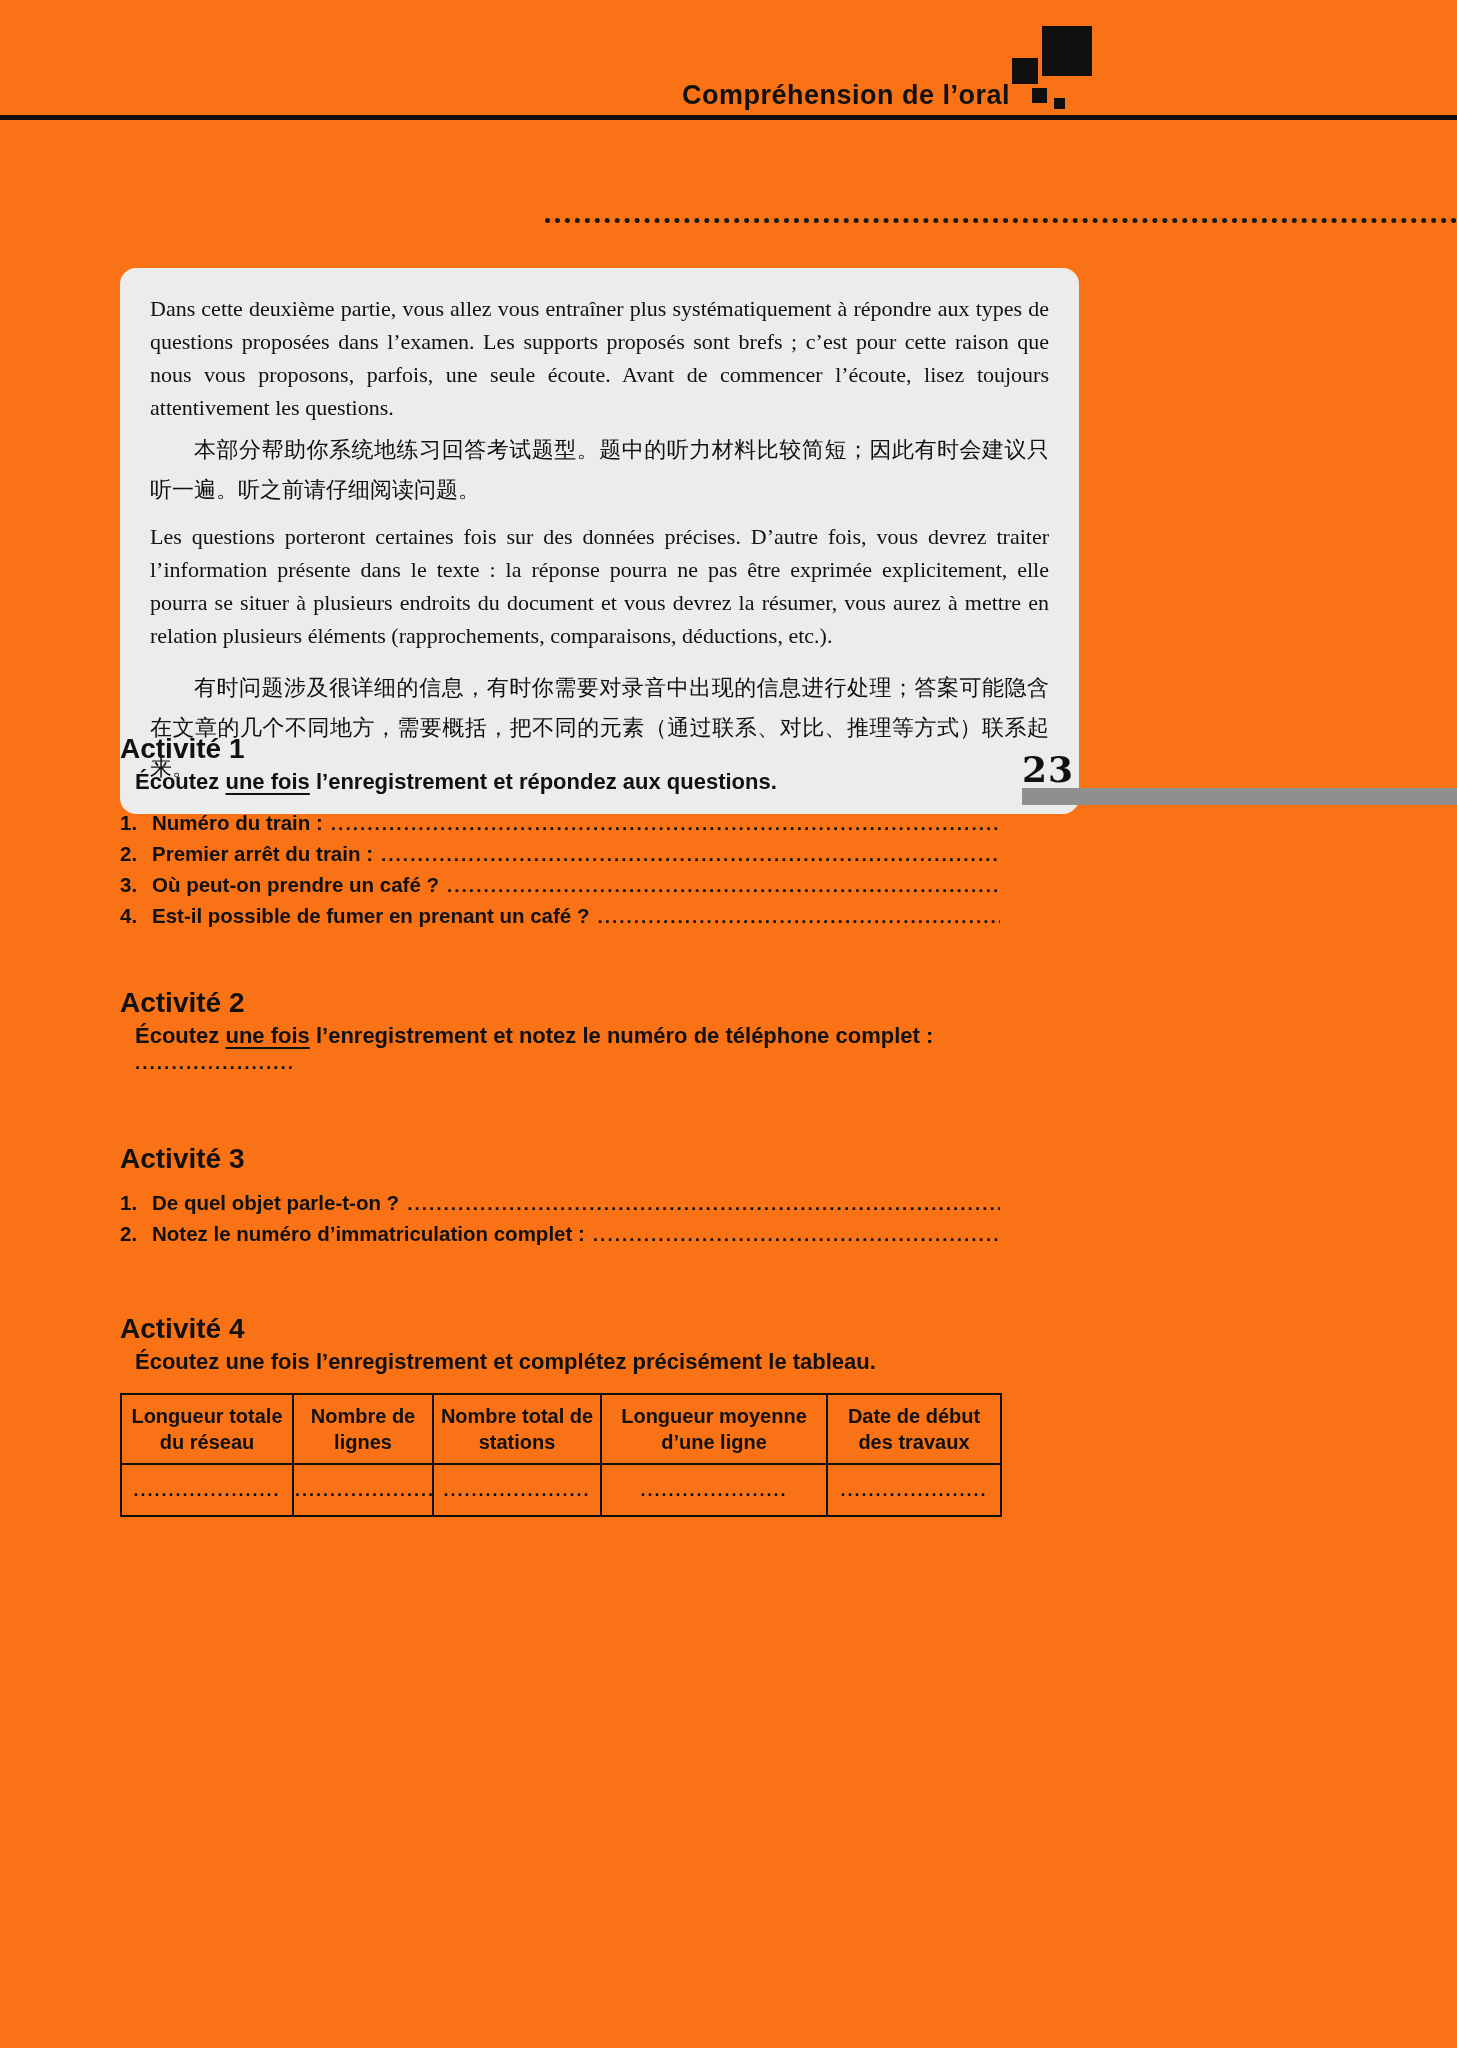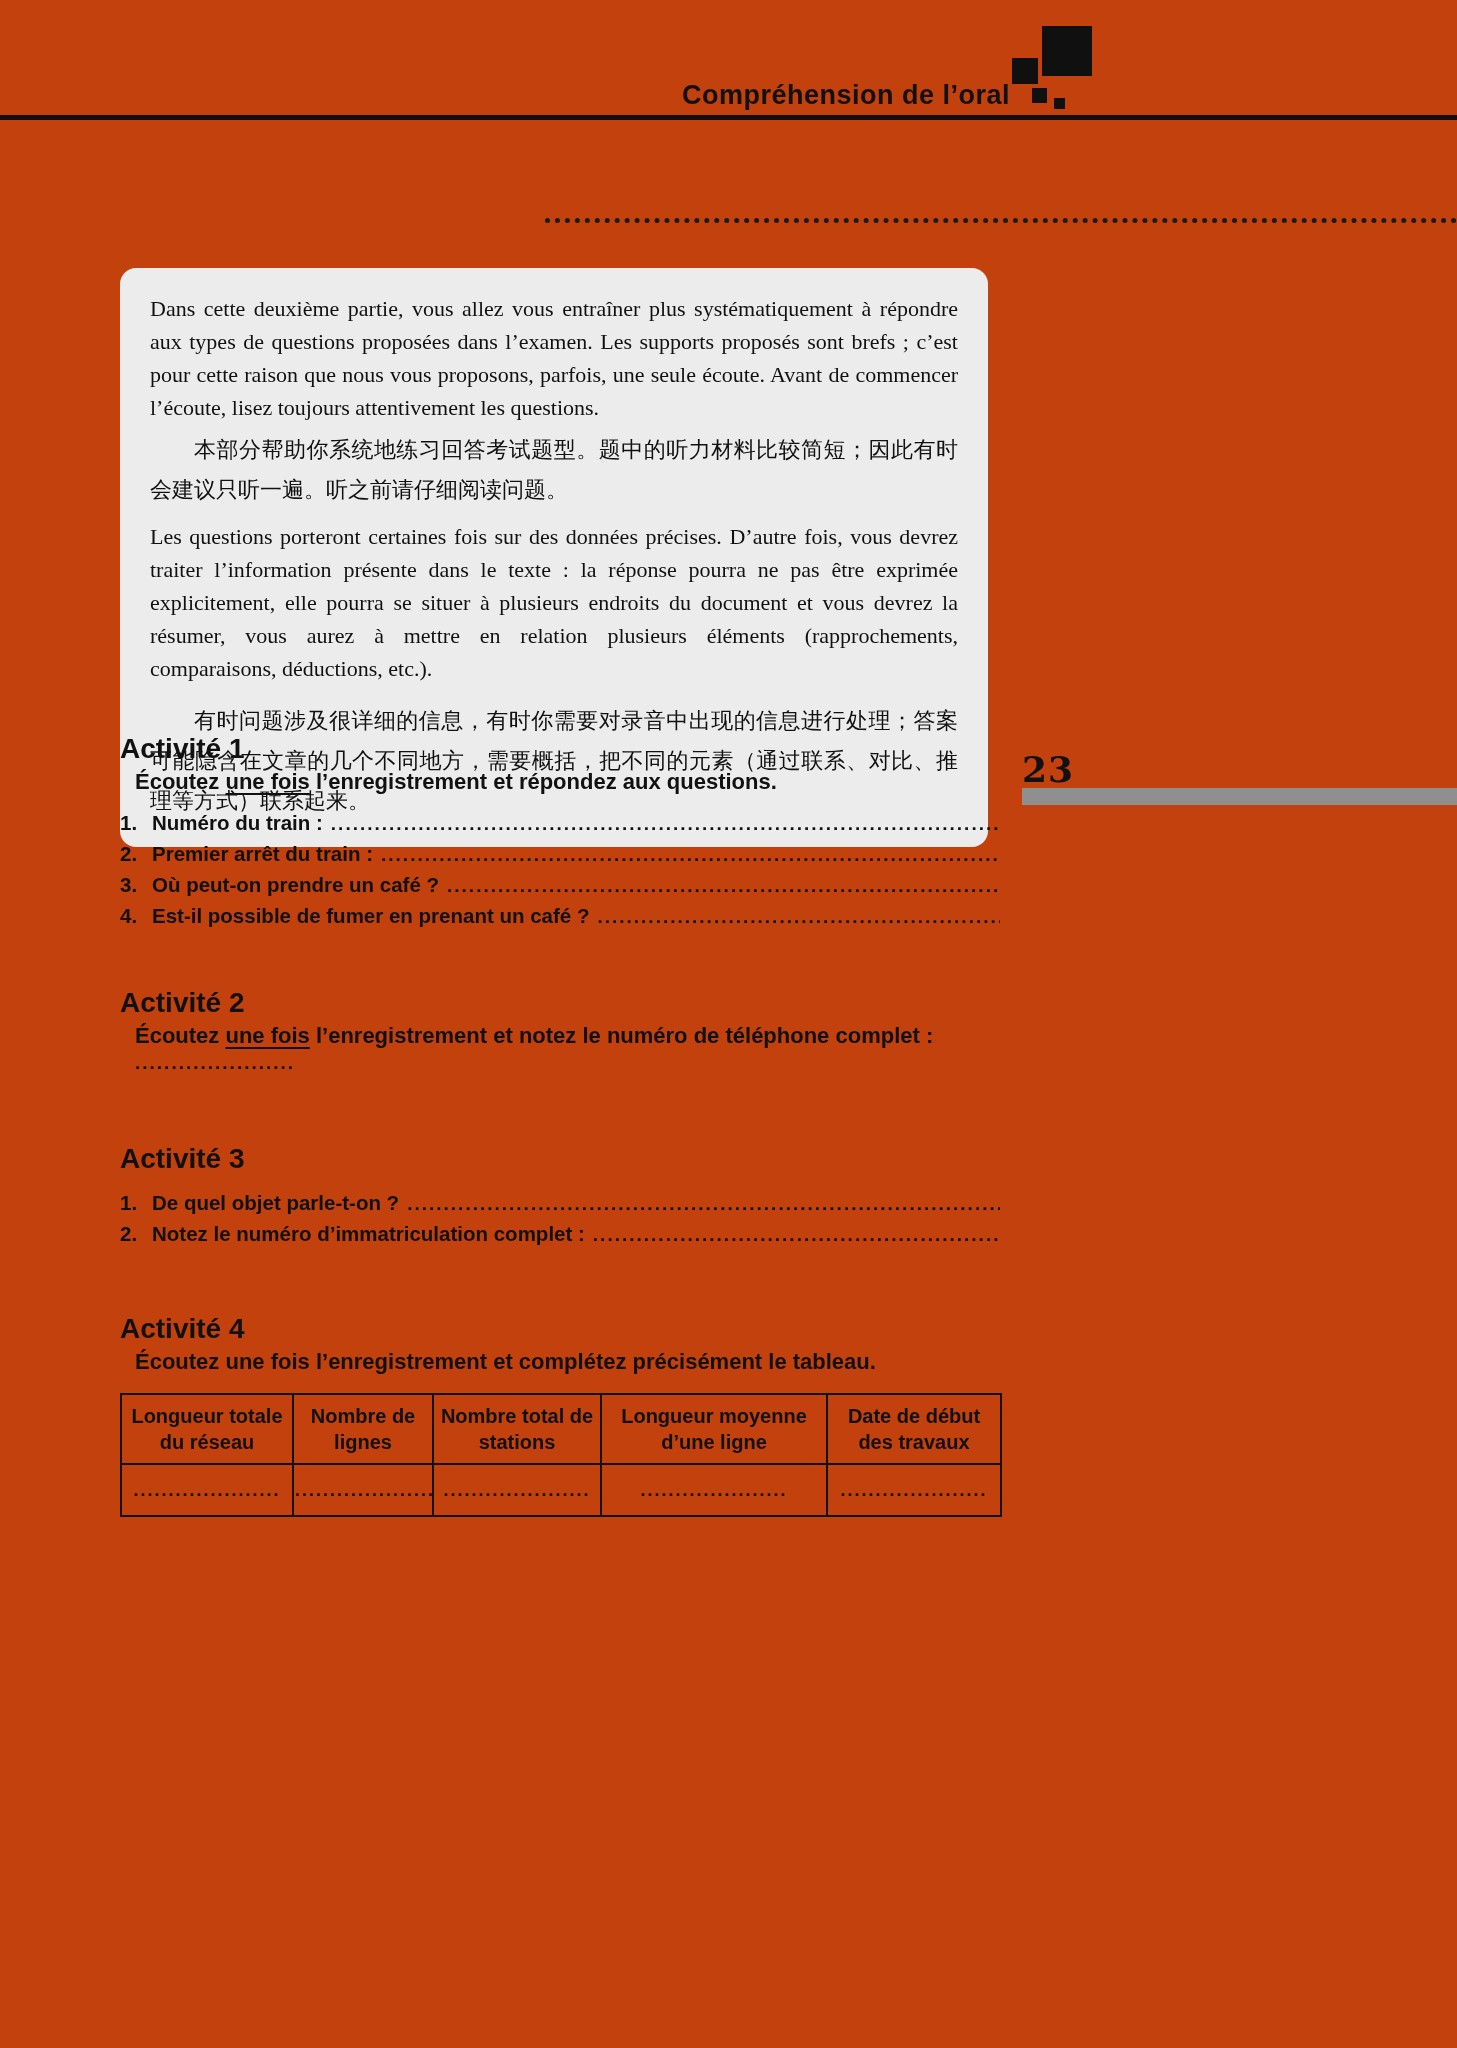--- a/index.html
+++ b/index.html
@@ -1,19 +1,19 @@
 <!DOCTYPE html>
 <html><head>
 <meta charset="utf-8">
 <style>
   html,body { margin:0; padding:0; background:#fff; }
   .page {
     position:relative;
     width:1457px; height:2048px;
-    background:#c2410c;
+    background:#f97316;
     color:#111;
     font-family:"Liberation Serif", serif;
     overflow:hidden;
   }
 
   
   .header-title {
     position:absolute; top:80px; right:447px;
     font-family:"Liberation Sans", sans-serif;
     font-weight:bold; font-size:27px; letter-spacing:0.5px;
@@ -38,21 +38,21 @@
     font-weight:bold; font-size:34px;
     background:#fff;
   }
   .banner-extender {
     position:absolute; top:218px; left:545px; right:0;
     border-top:5px dotted #1a1a1a;
   }
 
   
   .intro-box {
-    position:absolute; top:268px; left:120px; width:868px;
+    position:absolute; top:268px; left:120px; width:959px;
     background:#ececec; border-radius:16px;
     padding:24px 30px 26px 30px;
     box-sizing:border-box;
     font-size:22px; line-height:33px;
     text-align:justify;
   }
   .intro-box p { margin:0; }
   .intro-box p.zh { text-indent:2em; line-height:40px; margin:6px 0 10px 0; }
   .intro-box p.fr2 { margin-top:6px; }
   .intro-box p.zh:last-child { margin-bottom:0;margin-top:16px; }

